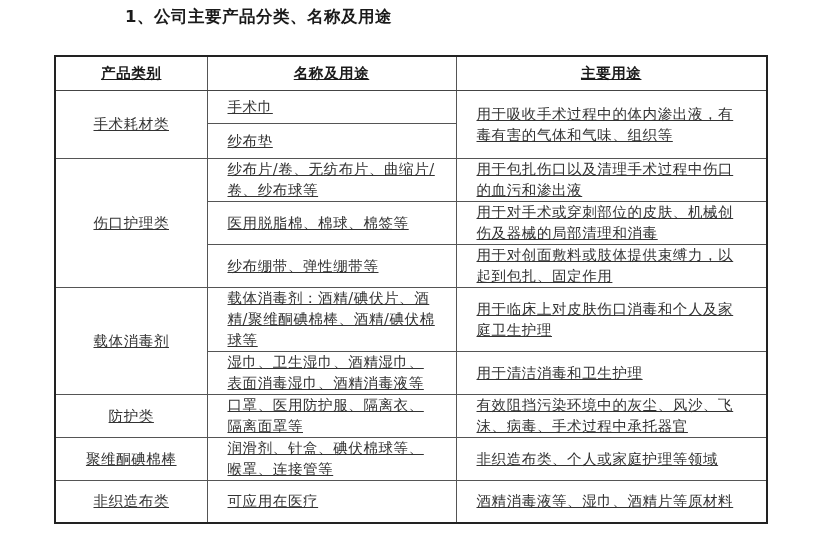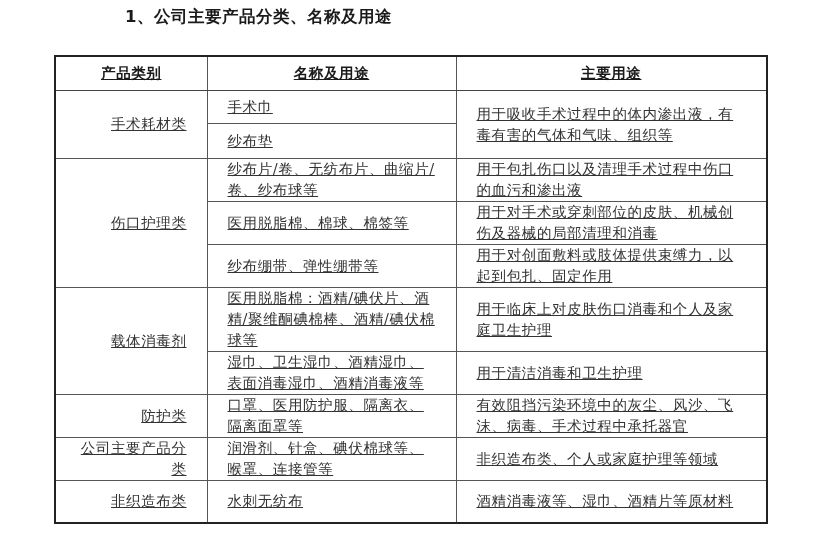--- a/index.html
+++ b/index.html
@@ -52,21 +52,21 @@
     table.product-table th {
       height: 33px;
       font-family: "DejaVu Sans", "Liberation Sans", sans-serif;
       font-weight: bold;
       font-size: 14.5px;
       text-align: center;
       color: #1a1a1a;
       border-bottom: 1.5px solid #444;
     }
     td.cat {
-      text-align: right;
+      text-align: center;
     }
     .two-line { height: 42px; }
     .one-line { height: 32px; }
     .three-line { height: 63px; }
   </style>
 </head>
 <body>
 
 <div class="section-title">1、公司主要产品分类、名称及用途</div>
 
@@ -103,39 +103,39 @@
       <td>医用脱脂棉、棉球、棉签等</td>
       <td>用于对手术或穿刺部位的皮肤、机械创伤及器械的局部清理和消毒</td>
     </tr>
     <tr class="two-line">
       <td>纱布绷带、弹性绷带等</td>
       <td>用于对创面敷料或肢体提供束缚力，以起到包扎、固定作用</td>
     </tr>
 
     <tr class="three-line">
       <td class="cat" rowspan="2">载体消毒剂</td>
-      <td>医用脱脂棉：酒精/碘伏片、酒精/聚维酮碘棉棒、酒精/碘伏棉球等</td>
+      <td>载体消毒剂：酒精/碘伏片、酒精/聚维酮碘棉棒、酒精/碘伏棉球等</td>
       <td>用于临床上对皮肤伤口消毒和个人及家庭卫生护理</td>
     </tr>
     <tr class="two-line">
       <td>湿巾、卫生湿巾、酒精湿巾、表面消毒湿巾、酒精消毒液等</td>
       <td>用于清洁消毒和卫生护理</td>
     </tr>
 
     <tr class="two-line">
       <td class="cat">防护类</td>
       <td>口罩、医用防护服、隔离衣、隔离面罩等</td>
       <td>有效阻挡污染环境中的灰尘、风沙、飞沫、病毒、手术过程中承托器官</td>
     </tr>
 
     <tr class="two-line">
-      <td class="cat">公司主要产品分类</td>
+      <td class="cat">聚维酮碘棉棒</td>
       <td>润滑剂、针盒、碘伏棉球等、喉罩、连接管等</td>
       <td>非织造布类、个人或家庭护理等领域</td>
     </tr>
 
     <tr class="two-line">
       <td class="cat">非织造布类</td>
-      <td>水刺无纺布</td>
+      <td>可应用在医疗</td>
       <td>酒精消毒液等、湿巾、酒精片等原材料</td>
     </tr>
   </tbody>
 </table>
 
 </body></html>

